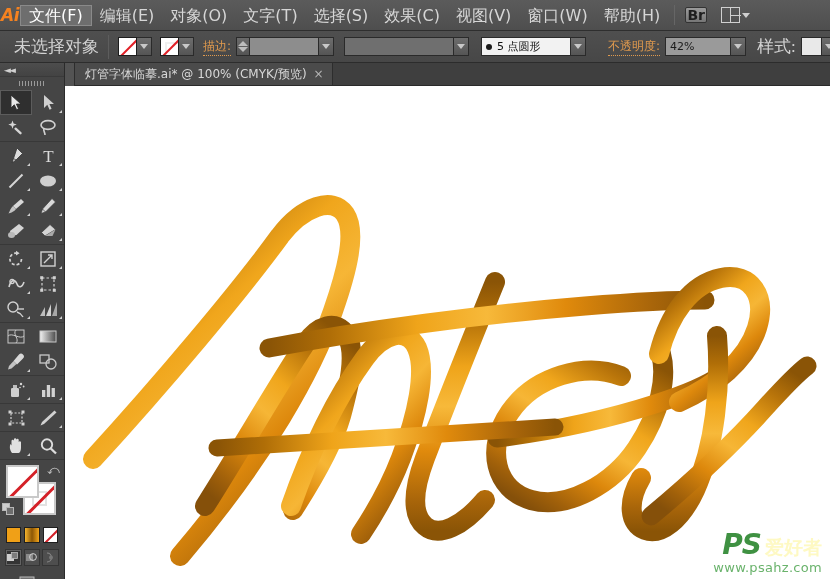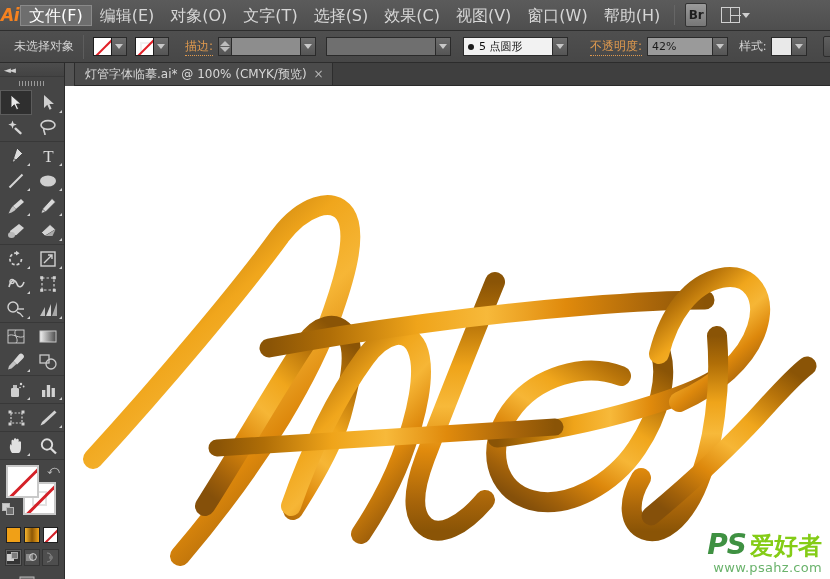--- a/index.html
+++ b/index.html
@@ -29,23 +29,23 @@
     color: #d6d6d6; font-size: 16px; line-height: 21px; white-space: nowrap;
   }
   .menu-item.active {
     background: #6e6e6e; border: 1px solid #8a8a8a; color: #ffffff;
   }
   .menu-sep {
     width: 1px; height: 20px; background: #3a3a3a;
     border-right: 1px solid #666; margin: 0 6px;
   }
   .br-btn {
-    width: 22px; height: 24px; background: linear-gradient(#9b9b9b,#777);
+    width: 22px; height: 16px; background: linear-gradient(#9b9b9b,#777);
     border: 1px solid #333; border-radius: 2px; color: #1e1e1e;
-    font-size: 12px; font-weight: bold; display: flex;
+    font-size: 14px; font-weight: bold; display: flex;
     align-items: center; justify-content: center; margin-left: 4px;
   }
   .arrange-btn {
     display: flex; align-items: center; margin-left: 14px; gap: 2px;
   }
   .arrange-ico {
     width: 19px; height: 16px; border: 1px solid #d0d0d0; position: relative;
   }
   .arrange-ico::before {
     content: ""; position: absolute; left: 8px; top: -1px;
@@ -63,21 +63,21 @@
     position: absolute; left: 0; top: 31px; width: 830px; height: 32px;
     background: linear-gradient(#4f4f4f, #474747);
     border-bottom: 1px solid #2c2c2c;
     display: flex; align-items: center; padding-left: 4px;
   }
   .grip {
     width: 6px; height: 18px; margin-right: 6px;
     background-image: repeating-linear-gradient(
       to bottom, #8a8a8a 0 1px, transparent 1px 3px);
   }
-  .cb-label { color: #d2d2d2; font-size: 12px; white-space: nowrap; }
+  .cb-label { color: #d2d2d2; font-size: 17px; white-space: nowrap; }
   .cb-label-orange { color: #e09a4e; font-size: 12px;
     border-bottom: 1px dotted #e09a4e; white-space: nowrap; }
   .cb-sep { width: 1px; height: 24px; background: #3b3b3b;
     border-right: 1px solid #5d5d5d; margin: 0 9px; }
 
   .swatch-none {
     width: 19px; height: 19px; background: #ffffff;
     border: 1px solid #1d1d1d; position: relative; overflow: hidden;
   }
   .swatch-none::after {
@@ -254,21 +254,21 @@
   .watermark {
     position: absolute; right: 8px; bottom: 4px;
     display: flex; flex-direction: column; align-items: flex-end;
     pointer-events: none;
   }
   .wm-top { display: flex; align-items: baseline; gap: 4px; }
   .wm-ps {
     font-size: 28px; font-weight: bold; font-style: italic;
     color: #3f9142; line-height: 1; letter-spacing: -1px;
   }
-  .wm-cn { font-size: 24px; font-weight: bold; color: #84cc16; line-height: 1; }
+  .wm-cn { font-size: 19px; font-weight: bold; color: #fef9c3; line-height: 1; }
   .wm-url { font-size: 13px; color: #6ab36c; letter-spacing: 0.3px;
     margin-top: 1px; }
 </style>
 </head>
 <body>
 
 <div id="app">
 
   <div class="menubar">
     <div class="ai-logo">Ai</div>
@@ -306,21 +306,21 @@
         </div>
     </div>
 
     <div style="display:flex;margin-left:8px;">
       <div class="swatch-stroke"></div>
       <div class="mini-drop">
           <div class="caret-sm"></div>
         </div>
     </div>
 
-    <div class="cb-label-orange" style="margin-left:16px;">描边:</div>
+    <div class="cb-label-orange" style="margin-left:9px;">描边:</div>
 
     <div style="display:flex;margin-left:5px;">
       <div class="spinner">
         <div class="spin-up"></div>
         <div class="spin-dn"></div>
       </div>
       <div class="field disabled" style="width:70px;"></div>
       <div class="mini-drop">
           <div class="caret-sm"></div>
         </div>

